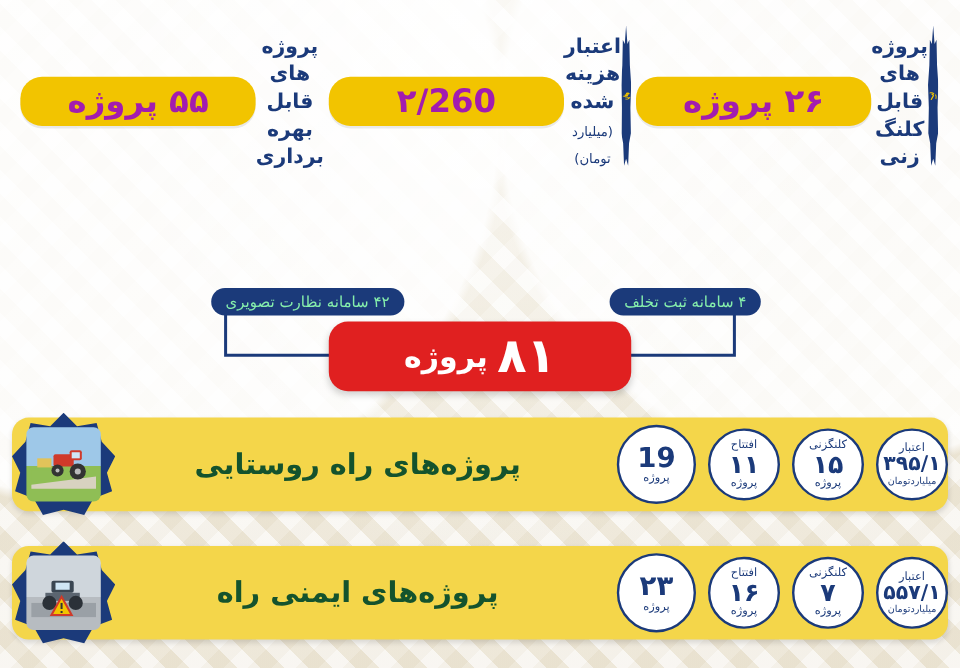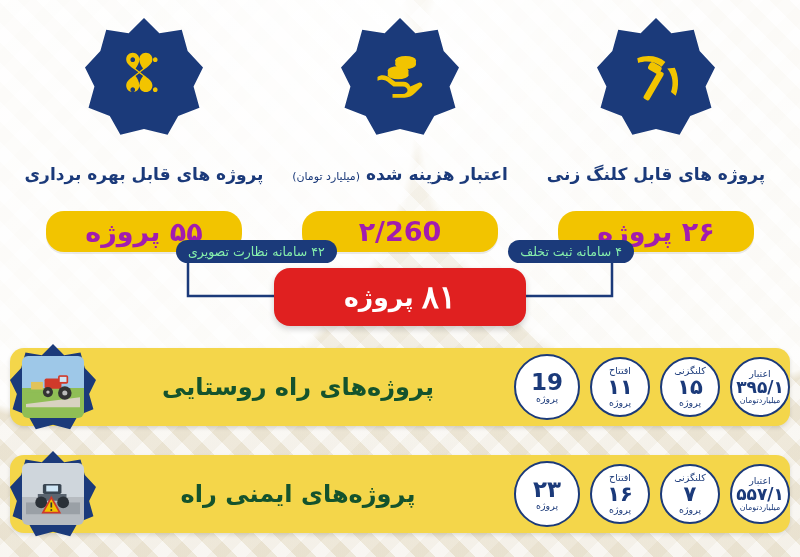--- a/index.html
+++ b/index.html
@@ -30,21 +30,21 @@
 
   
   .top-row {
     position: absolute;
     top: 18px; left: 0; right: 0;
     display: flex;
     flex-direction: row-reverse;
     justify-content: space-between;
     padding: 0 18px;
   }
-  .stat { width: 252px; display: flex; flex-direction: column; align-items: center; gap: 17px; }
+  .stat { width: 252px; display: flex; flex-direction: row; align-items: center; }
 
   .badge-wrap { position: relative; width: 118px; height: 118px; }
   .badge {
     position: absolute; inset: 0;
     background: #1b3a7a;
     clip-path: polygon(50% 0%, 63% 13%, 82% 10%, 87% 28%, 100% 42%, 92% 58%,
                        97% 76%, 79% 83%, 70% 99%, 50% 94%, 30% 99%, 21% 83%,
                        3% 76%, 8% 58%, 0% 42%, 13% 28%, 18% 10%, 37% 13%);
     display: flex; align-items: center; justify-content: center;
   }
@@ -99,21 +99,21 @@
     transform: translateX(-50%);
     width: 252px; height: 58px;
     background: #e02020;
     border-radius: 16px;
     color: #ffffff;
     display: flex; align-items: center; justify-content: center;
     gap: 8px;
     direction: rtl;
     box-shadow: 0 3px 6px rgba(0,0,0,0.18);
   }
-  .center-pill .num { font-size: 32px; font-weight: bold; letter-spacing: 1px; font-family: Liberation Serif, serif; }
+  .center-pill .num { font-size: 40px; font-weight: bold; letter-spacing: 1px; }
   .center-pill .word { font-size: 25px; font-weight: bold; }
 
   
   .row {
     position: absolute;
     left: 10px; right: 10px;
     height: 78px;
     background: #f4d64a;
     border-radius: 14px;
     display: flex;

